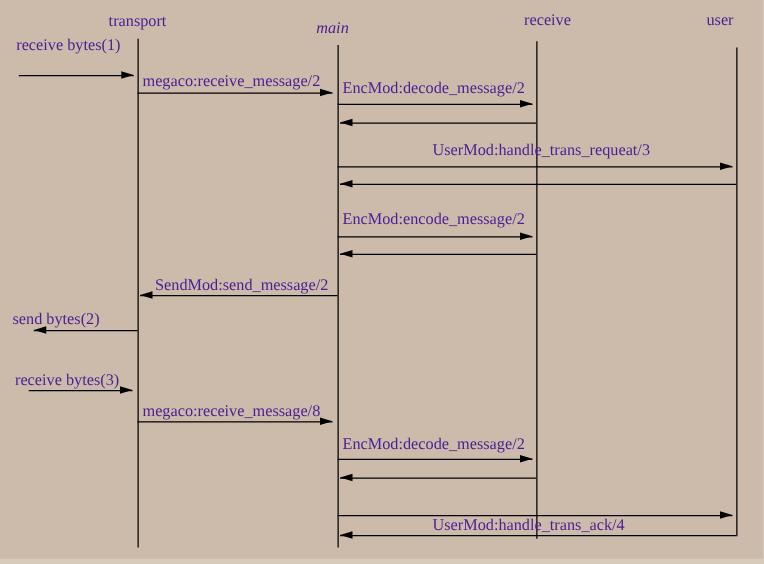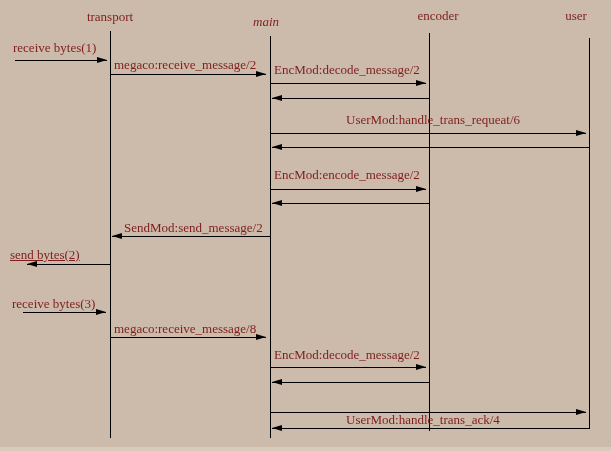--- a/index.html
+++ b/index.html
@@ -2,21 +2,21 @@
 <html><head>
 <meta charset="utf-8">
 <style>
   html,body{margin:0;padding:0;}
   .canvas{
     position:relative;
     width:611px;height:451px;
     background:#ccbbaa;
     font-family:"Liberation Serif", serif;
     font-size:13px;
-    color:#7f1d1d;
+    color:#4c1d95;
     overflow:hidden;
   }
   .actor-label{
     position:absolute;
     transform:translateX(-50%);
     white-space:nowrap;
     cursor:default;
   }
   .lifeline{
     position:absolute;
@@ -50,55 +50,55 @@
     left:0;bottom:0;width:611px;height:4px;
   }
 </style>
 </head>
 <body>
 
 <div class="canvas" style="background: rgb(204, 187, 170);">
   <div id="actors">
       <div class="actor-label" style="left: 110px; top: 9px;">transport</div>
       <div class="actor-label" style="left: 266px; top: 14px; font-style: italic;">main</div>
-      <div class="actor-label" style="left: 438px; top: 8px;">encoder</div>
+      <div class="actor-label" style="left: 438px; top: 8px;">receive</div>
       <div class="actor-label" style="left: 576px; top: 8px;">user</div>
     </div>
   <div id="lifelines">
       <div class="lifeline" style="left: 110px; top: 31px; height: 407px; background: rgb(0, 0, 0);"></div>
       <div class="lifeline" style="left: 270px; top: 36px; height: 402px; background: rgb(0, 0, 0);"></div>
       <div class="lifeline" style="left: 429px; top: 33px; height: 398px; background: rgb(0, 0, 0);"></div>
       <div class="lifeline" style="left: 589px; top: 38px; height: 391px; background: rgb(0, 0, 0);"></div>
     </div>
   <div id="messages">
-      <div class="msg-label" style="left: 13px; top: 40px; text-align: right;">receive bytes(1)</div>
+      <div class="msg-label" style="left: 13px; top: 28px; text-align: right;">receive bytes(1)</div>
       <div class="msg-line" style="left: 15px; top: 60px; width: 92px; background: rgb(0, 0, 0);"></div>
       <div class="head-right" style="top: 57px; left: 97px;"></div>
       <div class="msg-label" style="left: 114px; top: 57px;">megaco:receive_message/2</div>
       <div class="msg-line" style="left: 110px; top: 74px; width: 156px; background: rgb(0, 0, 0);"></div>
       <div class="head-right" style="top: 71px; left: 256px;"></div>
       <div class="msg-label" style="left: 274px; top: 62px;">EncMod:decode_message/2</div>
       <div class="msg-line" style="left: 270px; top: 83px; width: 156px; background: rgb(0, 0, 0);"></div>
       <div class="head-right" style="top: 80px; left: 416px;"></div>
       <div class="msg-line" style="left: 272px; top: 98px; width: 157px; background: rgb(0, 0, 0);"></div>
       <div class="head-left" style="top: 95px; left: 272px;"></div>
-      <div class="msg-label" style="left: 346px; top: 112px;">UserMod:handle_trans_requeat/6</div>
+      <div class="msg-label" style="left: 346px; top: 112px;">UserMod:handle_trans_requeat/3</div>
       <div class="msg-line" style="left: 270px; top: 133px; width: 316px; background: rgb(0, 0, 0);"></div>
       <div class="head-right" style="top: 130px; left: 576px;"></div>
       <div class="msg-line" style="left: 272px; top: 147px; width: 317px; background: rgb(0, 0, 0);"></div>
       <div class="head-left" style="top: 144px; left: 272px;"></div>
       <div class="msg-label" style="left: 274px; top: 167px;">EncMod:encode_message/2</div>
       <div class="msg-line" style="left: 270px; top: 189px; width: 156px; background: rgb(0, 0, 0);"></div>
       <div class="head-right" style="top: 186px; left: 416px;"></div>
       <div class="msg-line" style="left: 272px; top: 203px; width: 157px; background: rgb(0, 0, 0);"></div>
       <div class="head-left" style="top: 200px; left: 272px;"></div>
       <div class="msg-label" style="left: 124px; top: 220px;">SendMod:send_message/2</div>
       <div class="msg-line" style="left: 112px; top: 236px; width: 158px; background: rgb(0, 0, 0);"></div>
       <div class="head-left" style="top: 233px; left: 112px;"></div>
-      <div class="msg-label" style="left: 10px; top: 247px; text-decoration: underline;">send bytes(2)</div>
+      <div class="msg-label" style="left: 10px; top: 247px;">send bytes(2)</div>
       <div class="msg-line" style="left: 27px; top: 264px; width: 83px; background: rgb(0, 0, 0);"></div>
       <div class="head-left" style="top: 261px; left: 27px;"></div>
       <div class="msg-label" style="left: 12px; top: 296px;">receive bytes(3)</div>
       <div class="msg-line" style="left: 23px; top: 312px; width: 83px; background: rgb(0, 0, 0);"></div>
       <div class="head-right" style="top: 309px; left: 96px;"></div>
       <div class="msg-label" style="left: 114px; top: 321px;">megaco:receive_message/8</div>
       <div class="msg-line" style="left: 110px; top: 337px; width: 156px; background: rgb(0, 0, 0);"></div>
       <div class="head-right" style="top: 334px; left: 256px;"></div>
       <div class="msg-label" style="left: 274px; top: 347px;">EncMod:decode_message/2</div>
       <div class="msg-line" style="left: 270px; top: 367px; width: 156px; background: rgb(0, 0, 0);"></div>

